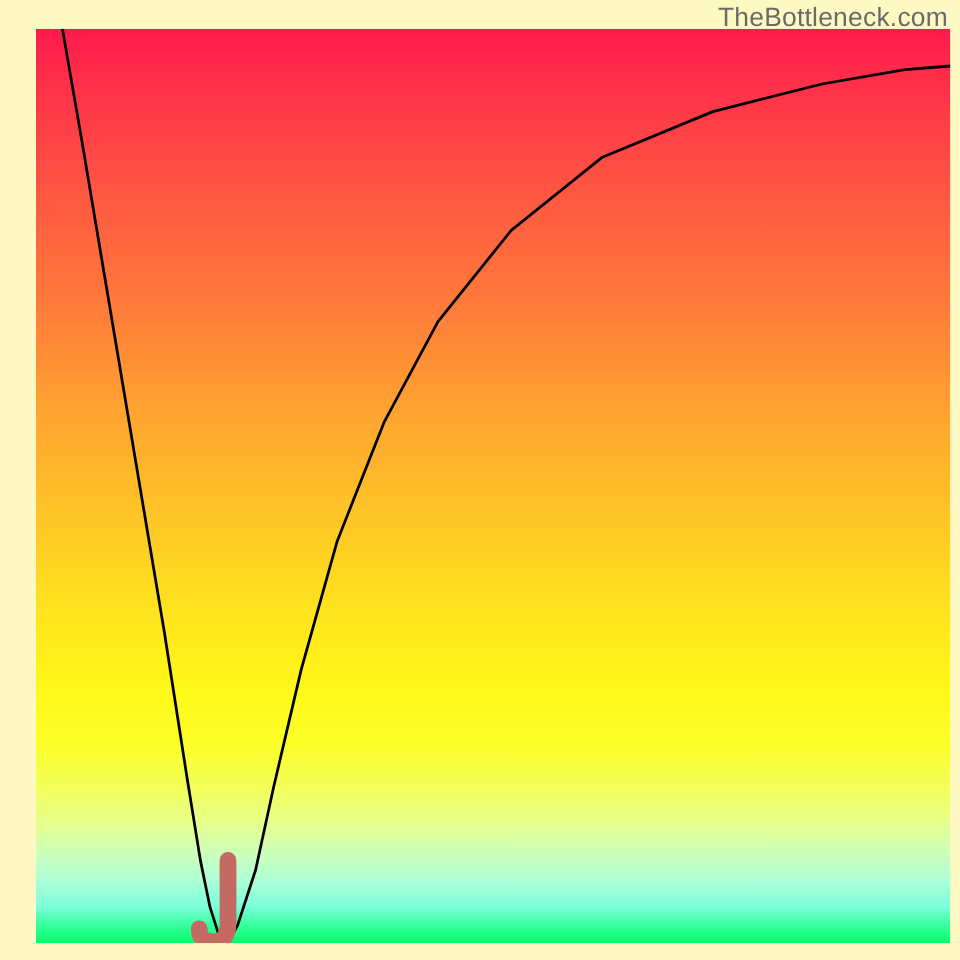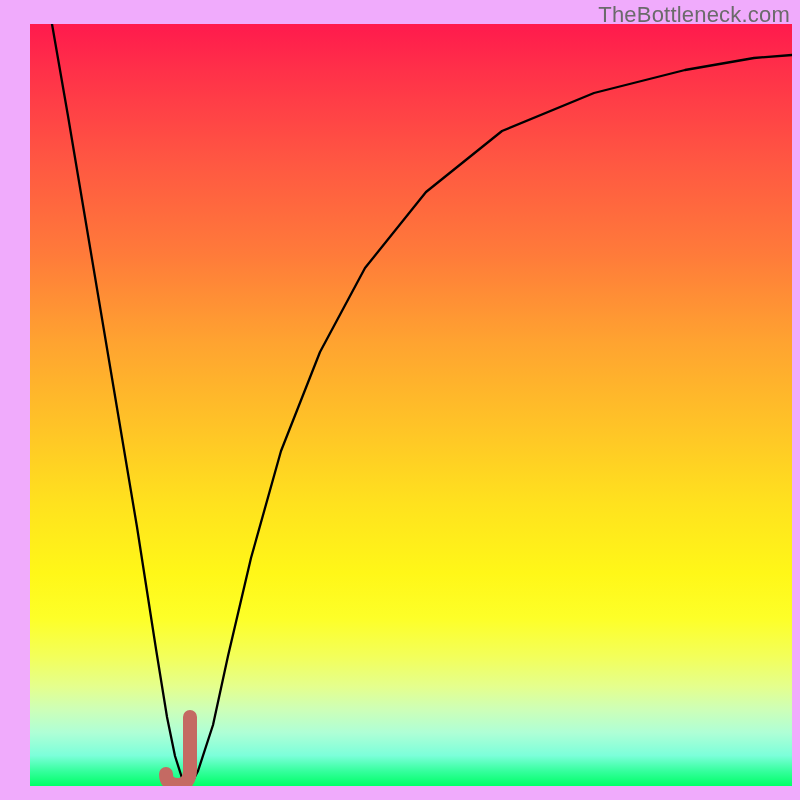--- a/index.html
+++ b/index.html
@@ -10,21 +10,21 @@
     background: #000;
     overflow: hidden;
     font-family: Arial, Helvetica, sans-serif;
   }
   .frame {
     position: absolute;
     left: 0;
     top: 0;
     width: 800px;
     height: 800px;
-    background: #f0abfc;
+    background: #fef9c3;
   }
   .plot {
     position: absolute;
     left: 30px;
     top: 24px;
     width: 762px;
     height: 762px;
     overflow: hidden;
   }
   .gradient {

